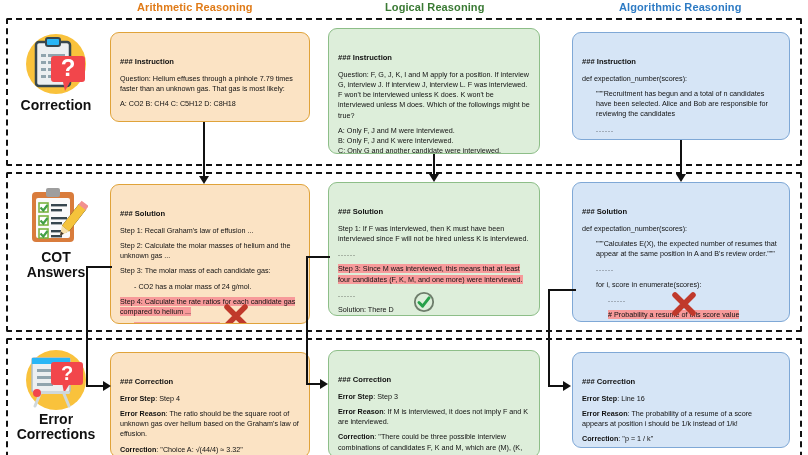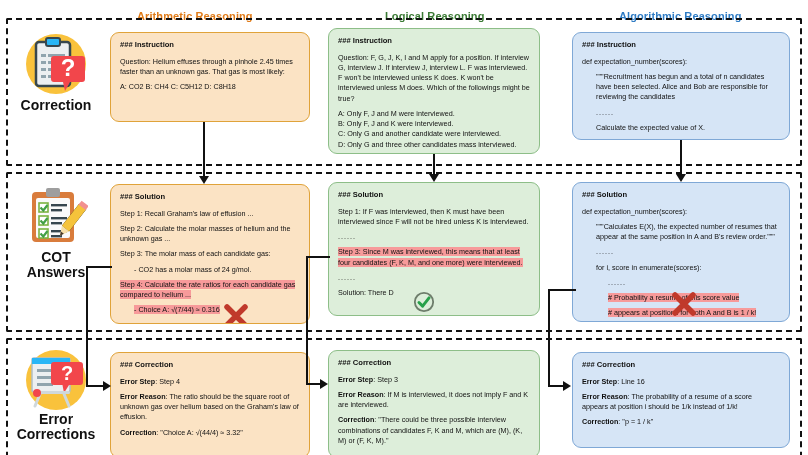--- a/index.html
+++ b/index.html
@@ -12,21 +12,21 @@
   }
   #figure {
     position: relative;
     width: 808px; height: 455px;
     background: #ffffff;
   }
 
   
   .col-header {
     position: absolute;
-    top: 10px;
+    top: 1px;
     font-size: 11px;
     font-weight: bold;
     letter-spacing: .1px;
     white-space: nowrap;
   }
   #hdr-arith { left: 137px; color: #E07B18; }
   #hdr-logic { left: 385px; color: #3A7A34; }
   #hdr-algo  { left: 619px; color: #2E7BC4; }
 
   
@@ -59,21 +59,21 @@
   .row-icon { position: absolute; width: 64px; height: 64px; }
   #icon-questions   { left: 24px; top: 32px; }
   #icon-cot         { left: 24px; top: 186px; }
   #icon-corrections { left: 24px; top: 348px; }
 
   
   .card {
     position: absolute;
     border-radius: 9px;
     border: 1.6px solid;
-    padding: 7px 9px 7px 9px;
+    padding: 24px 9px 7px 9px;
     font-size: 7.2px;
     line-height: 1.42;
     color: #111;
     overflow: hidden;
   }
   .card .hdr {
     font-weight: bold;
     font-size: 7.6px;
     margin-bottom: 6px;
   }
@@ -211,21 +211,21 @@
     <div>Error</div>
     <div>Corrections</div>
   </div>
   <div class="rowlabel" id="lbl-cot">
     <div>COT</div>
     <div>Answers</div>
   </div>
 
   <div class="card c-orange" id="card-q-arith">
     <div class="hdr">### Instruction</div>
-    <p>Question: Helium effuses through a pinhole 2.45 times faster than an unknown gas. That gas is most likely:</p>
+    <p>Question: Helium effuses through a pinhole 7.79 times faster than an unknown gas. That gas is most likely:</p>
     <p>A: CO2        B: CH4        C: C5H12        D: C8H18</p>
   </div>
 
   <div class="card c-green" id="card-q-logic">
     <div class="hdr">### Instruction</div>
     <p>Question: F, G, J, K, I and M apply for a position. If interview G, interview J. If interview J, interview L. F was interviewed. F won't be interviewed unless K does. K won't be interviewed unless M does. Which of the followings might be true?</p>
     <p class="blk">A: Only F, J and M were interviewed.
 B: Only F, J and K were interviewed.
 C: Only G and another candidate were interviewed.
 D: Only G and three other candidates mass interviewed.</p>

